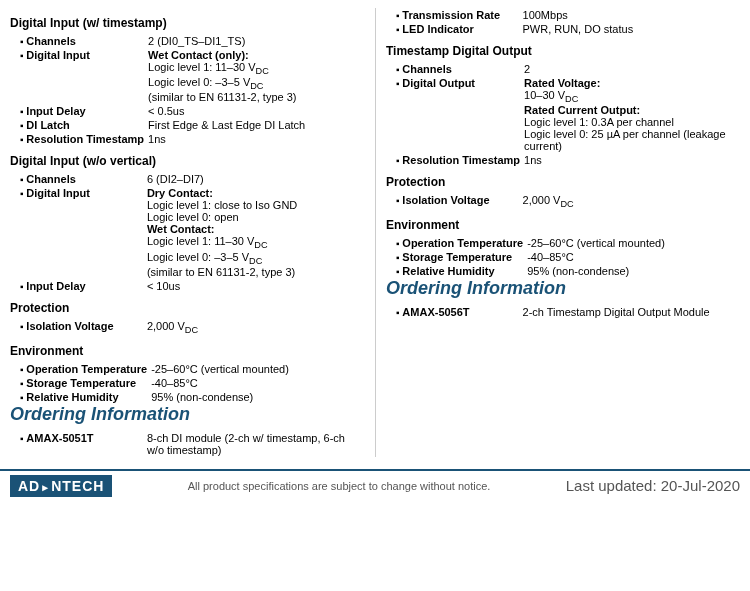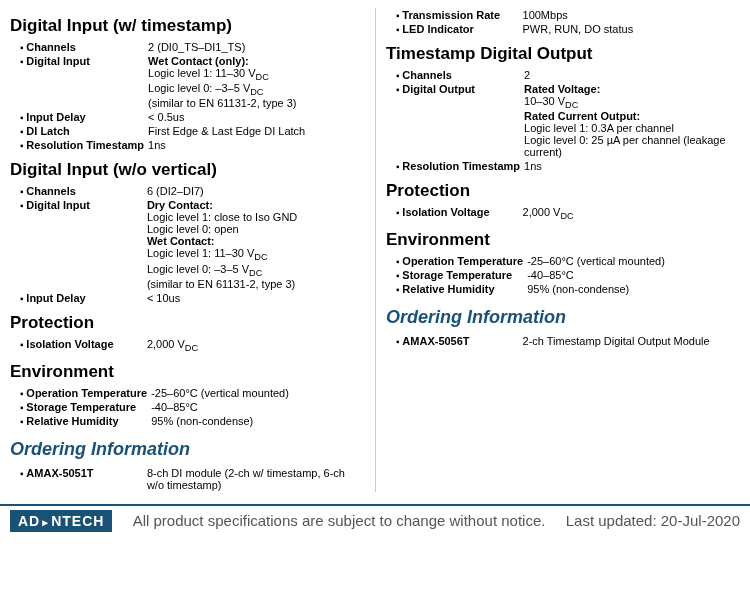--- a/index.html
+++ b/index.html
@@ -19,30 +19,30 @@
     .left-col {
       width: 50%;
       padding-right: 10px;
     }
     .right-col {
       width: 50%;
       padding-left: 10px;
       border-left: 1px solid #ccc;
     }
     .section-title {
-      font-size: 17px;
+      font-size: 12px;
       font-weight: bold;
       margin-top: 8px;
       margin-bottom: 4px;
     }
     .ordering-title {
       font-size: 18px;
       font-weight: bold;
       color: #1a5276;
-      margin-top: 11px;
+      margin-top: 0;
       margin-bottom: 6px;
       font-style: italic;
     }
     table.spec-table {
       width: 100%;
       border-collapse: collapse;
     }
     table.spec-table td {
       vertical-align: top;
       padding: 1px 2px;
@@ -74,21 +74,21 @@
     }
     .footer-logo {
       font-size: 14px;
       font-weight: bold;
       color: #fff;
       background: #1a5276;
       padding: 3px 8px;
       letter-spacing: 1px;
     }
     .footer-left-text {
-      font-size: 15px;
+      font-size: 11px;
       color: #555;
     }
     .footer-right-text {
       font-size: 15px;
       color: #555;
     }
   </style>
 </head>
 <body>
 

